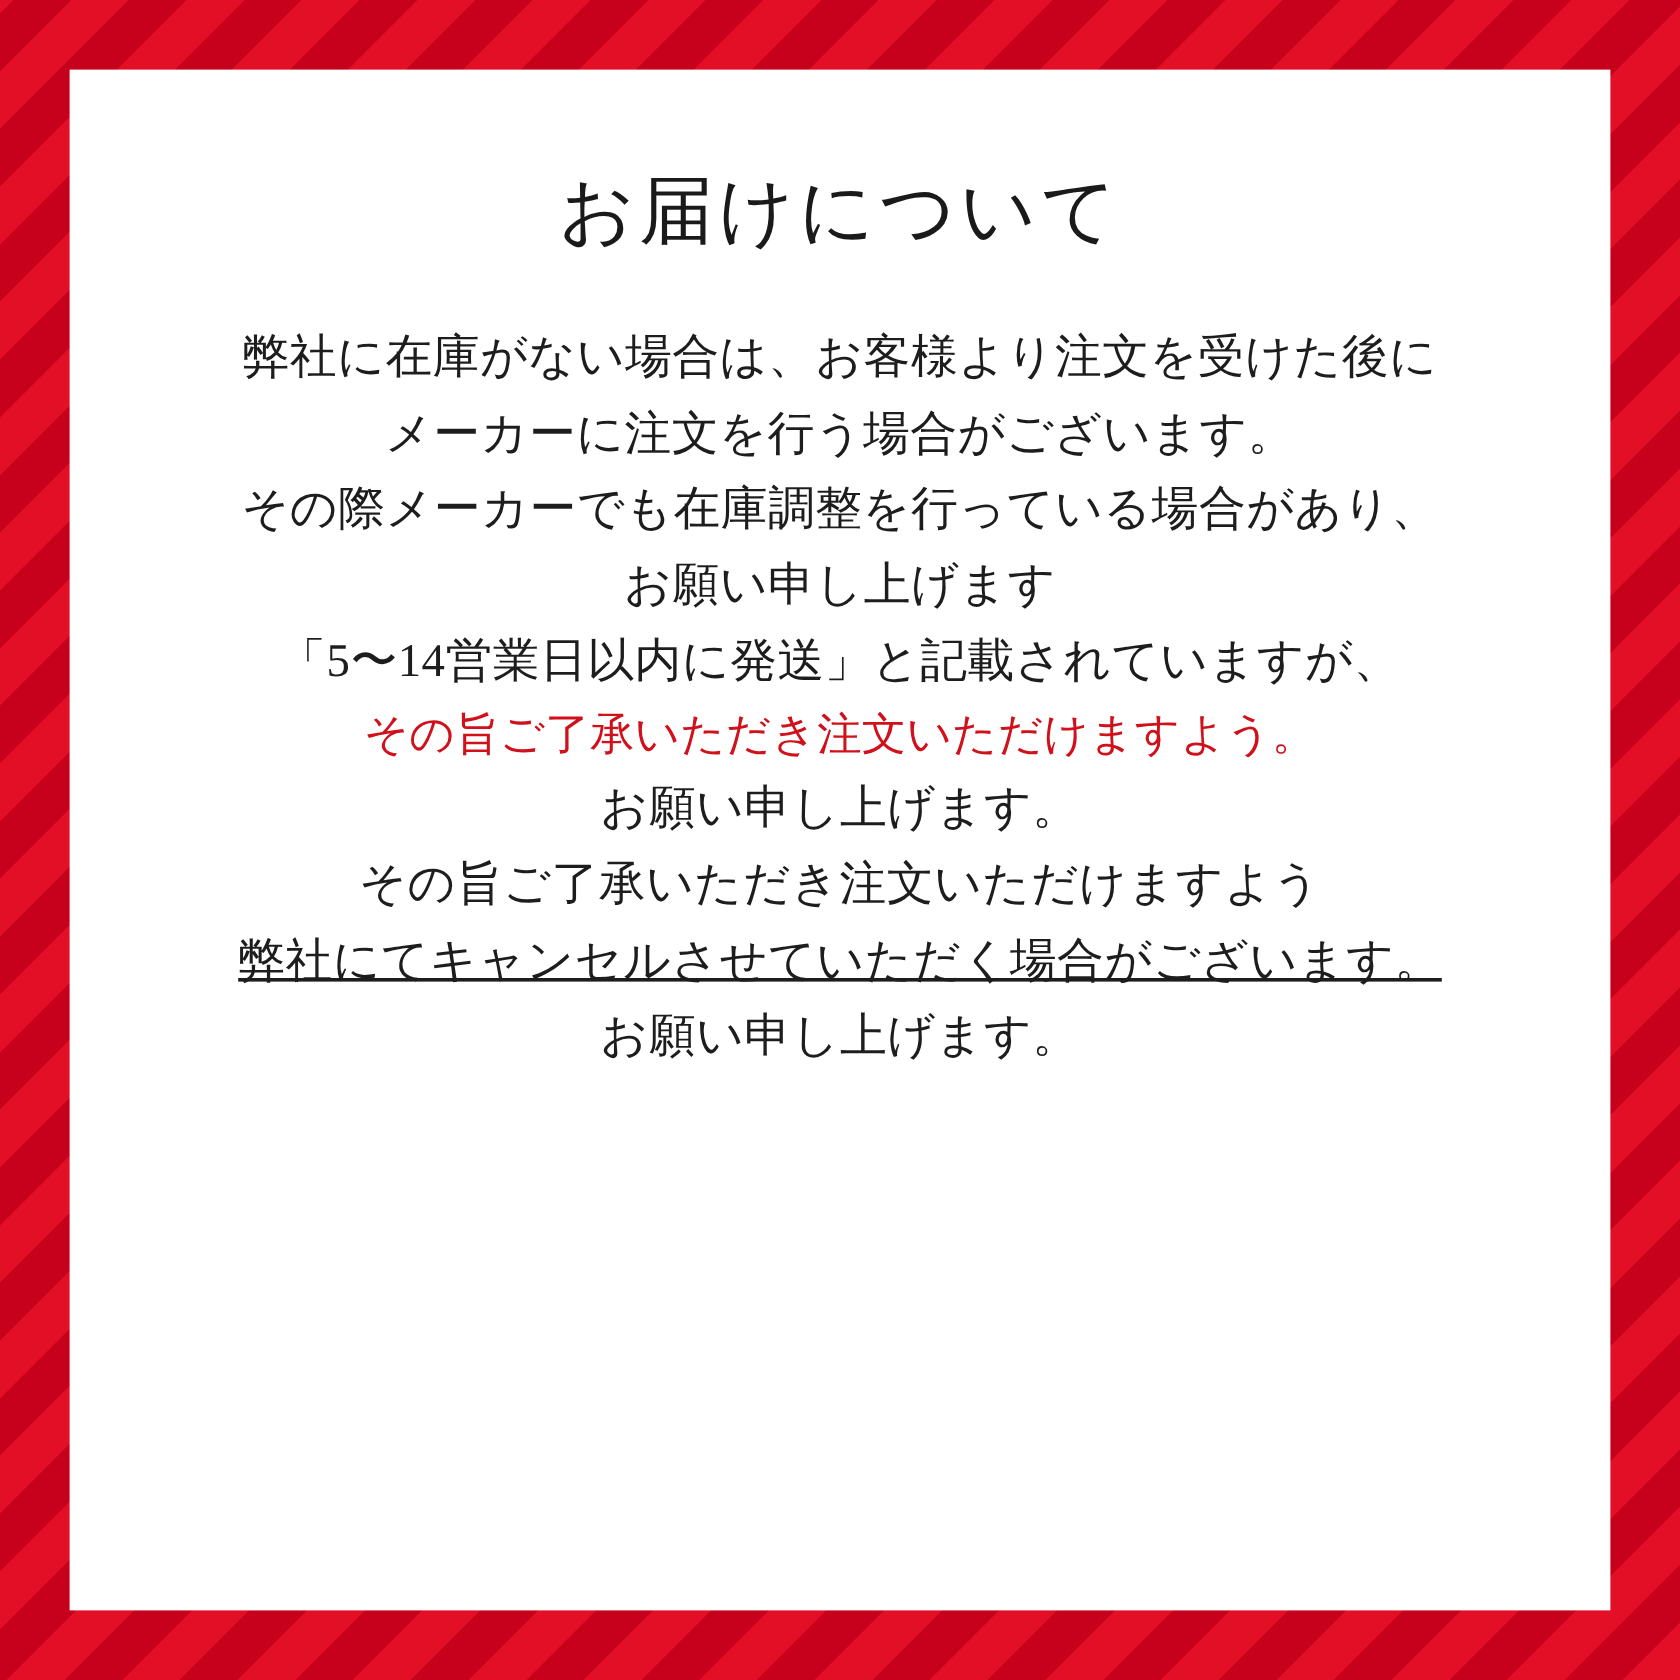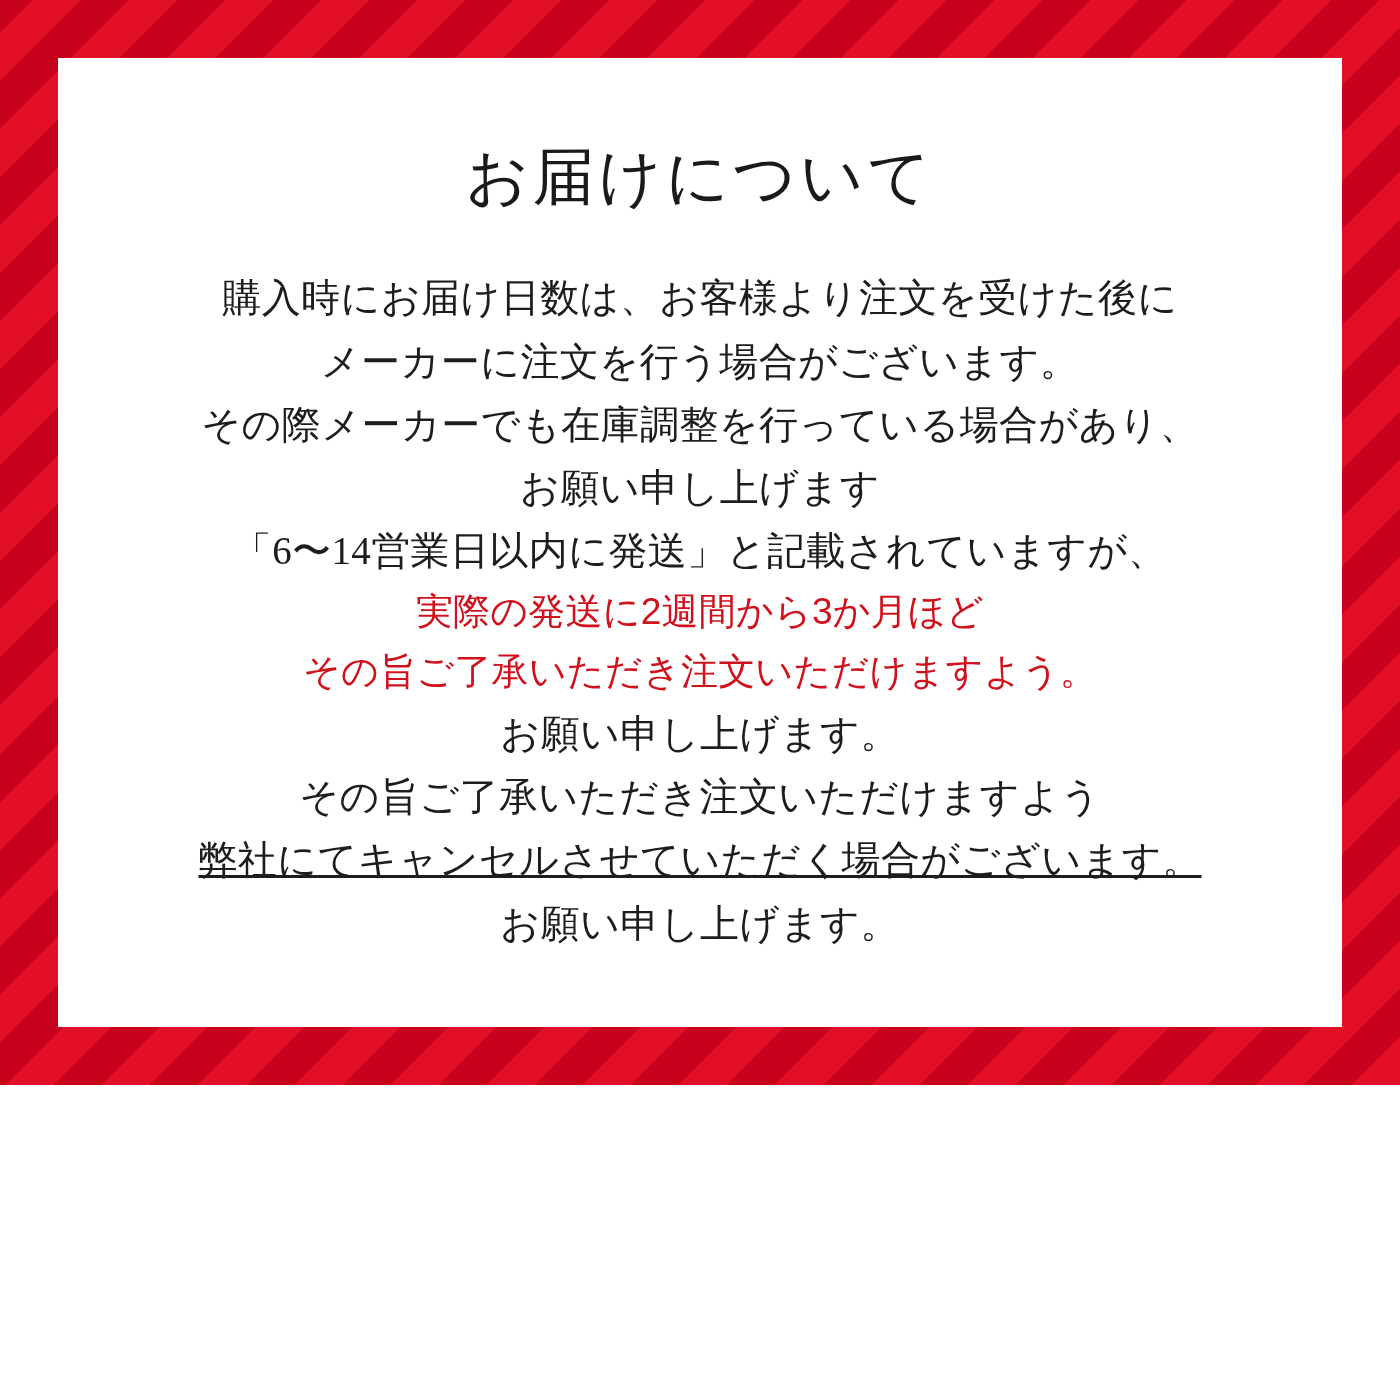--- a/index.html
+++ b/index.html
@@ -9,21 +9,21 @@
   body {
     width: 1400px;
     height: 1400px;
     font-family: "Liberation Serif", "DejaVu Serif", serif;
     overflow: hidden;
   }
 
   #notice-card {
     position: relative;
     width: 1400px;
-    height: 1085px;
+    height: 1400px;
     box-sizing: border-box;
     background-color: #e8152b;
     background-image: repeating-linear-gradient(
       -45deg,
       #e30f26 0px,
       #e30f26 34px,
       #c7001c 34px,
       #c7001c 68px
     );
   }
@@ -73,26 +73,25 @@
     letter-spacing: 0.005em;
   }
 </style>
 </head>
 <body>
 
 <div id="notice-card">
   <div id="inner-panel">
     <h1 id="page-title">お届けについて</h1>
     <div id="body-text">
-        <p class="line" style="margin: 0px;">購入時にお届け日数は、お客様より注文を受けた後に</p>
+        <p class="line" style="margin: 0px;">弊社に在庫がない場合は、お客様より注文を受けた後に</p>
         <p class="line" style="margin: 0px;">メーカーに注文を行う場合がございます。</p>
         <p class="line" style="margin: 0px;">その際メーカーでも在庫調整を行っている場合があり、</p>
         <p class="line" style="margin: 0px;">お願い申し上げます</p>
-        <p class="line" style="margin: 0px;">「6〜14営業日以内に発送」と記載されていますが、</p>
-        <p class="line highlight" style="margin: 0px;">実際の発送に2週間から3か月ほど</p>
+        <p class="line" style="margin: 0px;">「5〜14営業日以内に発送」と記載されていますが、</p>
         <p class="line highlight" style="margin: 0px;">その旨ご了承いただき注文いただけますよう。</p>
         <p class="line" style="margin: 0px;">お願い申し上げます。</p>
         <p class="line" style="margin: 0px;">その旨ご了承いただき注文いただけますよう</p>
         <p class="line" style="margin: 0px; text-decoration: underline;">弊社にてキャンセルさせていただく場合がございます。</p>
         <p class="line" style="margin: 0px;">お願い申し上げます。</p>
       </div>
   </div>
 </div>
 
 </body></html>

